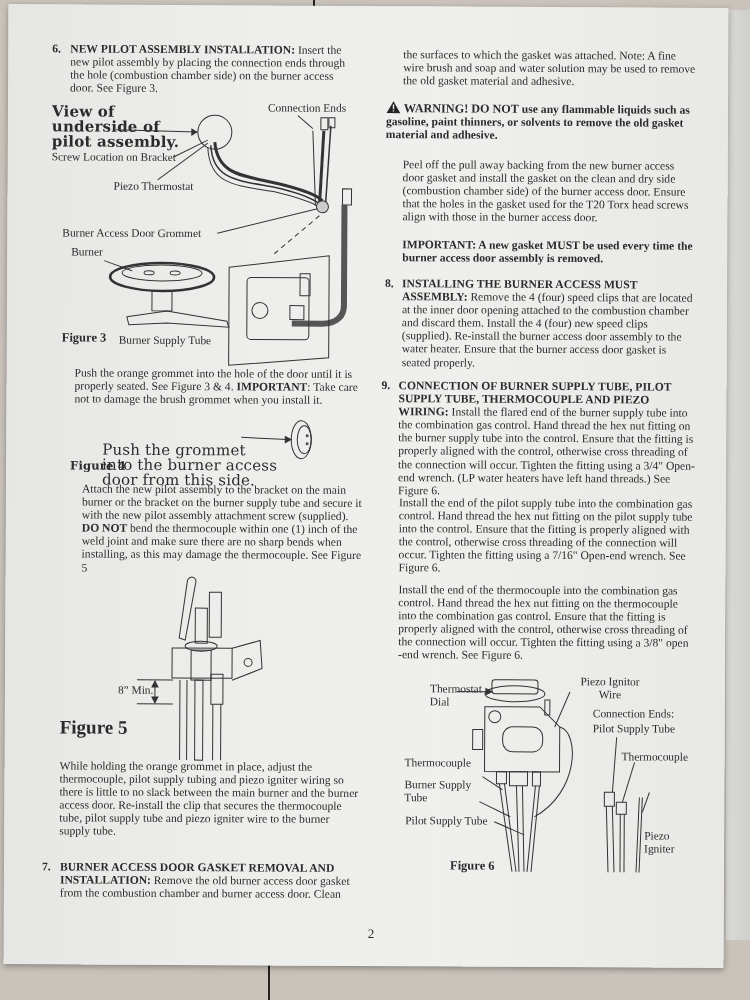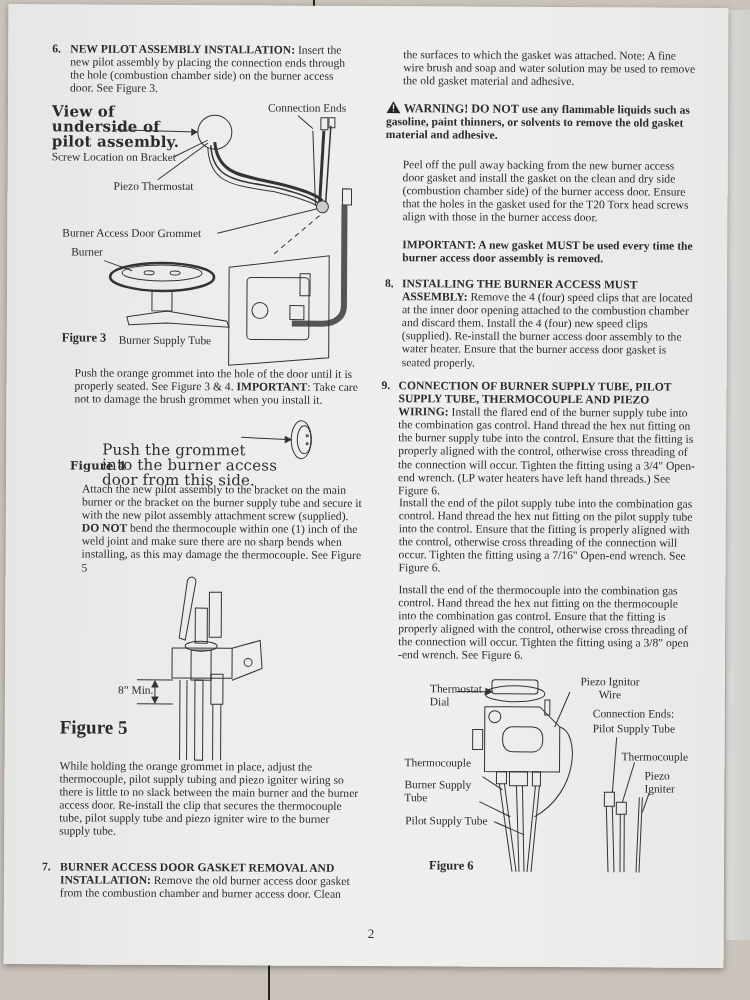--- a/index.html
+++ b/index.html
@@ -187,22 +187,22 @@
   <div class="col" style="left:393px; top:577px; width:295px;">Install the end of the thermocouple into the combination gas control. Hand thread the hex nut fitting on the thermocouple into the combination gas control. Ensure that the fitting is properly aligned with the control, otherwise cross threading of the connection will occur. Tighten the fitting using a 3/8" open -end wrench. See Figure 6.</div>
 
   <div class="label" style="left:413px;top:676px;width:60px;white-space:normal;margin-left:12px;">Thermostat Dial</div>
   <div class="label" style="left:570px;top:668px;width:70px;white-space:normal;text-align:center;">Piezo Ignitor Wire</div>
   <div class="label" style="left:588px;top:700px;text-align:center;">Connection Ends:</div>
   <div class="label" style="left:588px;top:715px;">Pilot Supply Tube</div>
   <div class="label" style="left:617px;top:743px;">Thermocouple</div>
   <div class="label" style="left:400px;top:750px;">Thermocouple</div>
   <div class="label" style="left:400px;top:772px;width:75px;white-space:normal;">Burner Supply Tube</div>
   <div class="label" style="left:401px;top:808px;">Pilot Supply Tube</div>
-  <div class="label" style="left:640px;top:762px;width:40px;white-space:normal;">Piezo Igniter</div>
-  <div class="fig-caption" style="left:425px;top:852px;">Figure 6</div>
+  <div class="label" style="left:640px;top:822px;width:40px;white-space:normal;">Piezo Igniter</div>
+  <div class="fig-caption" style="left:446px;top:852px;">Figure 6</div>
 
   <svg width="330" height="210" style="left:390px;top:665px;" viewBox="0 0 330 210">
     <g fill="none" stroke="#333" stroke-width="1">
 
       <ellipse cx="120" cy="22" rx="30" ry="8"></ellipse>
       <rect x="97" y="8" width="46" height="14" rx="3"></rect>
       <line x1="62" y1="20" x2="94" y2="20"></line>
       <polygon points="97,20 91,17 91,23" fill="#333"></polygon>
 
       <path d="M90,35 L145,35 L165,55 L165,100 L90,100 Z"></path>

